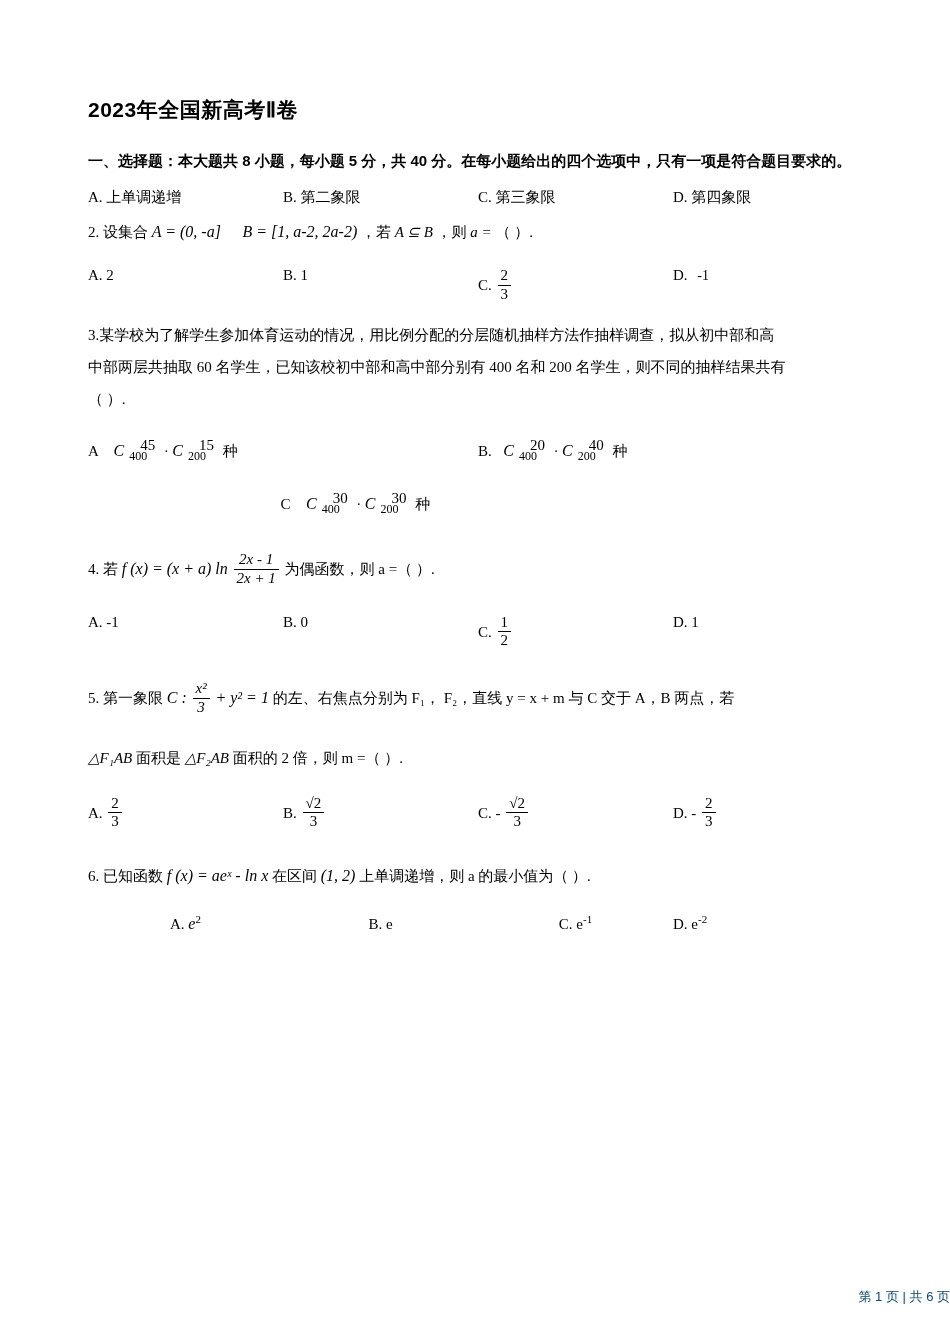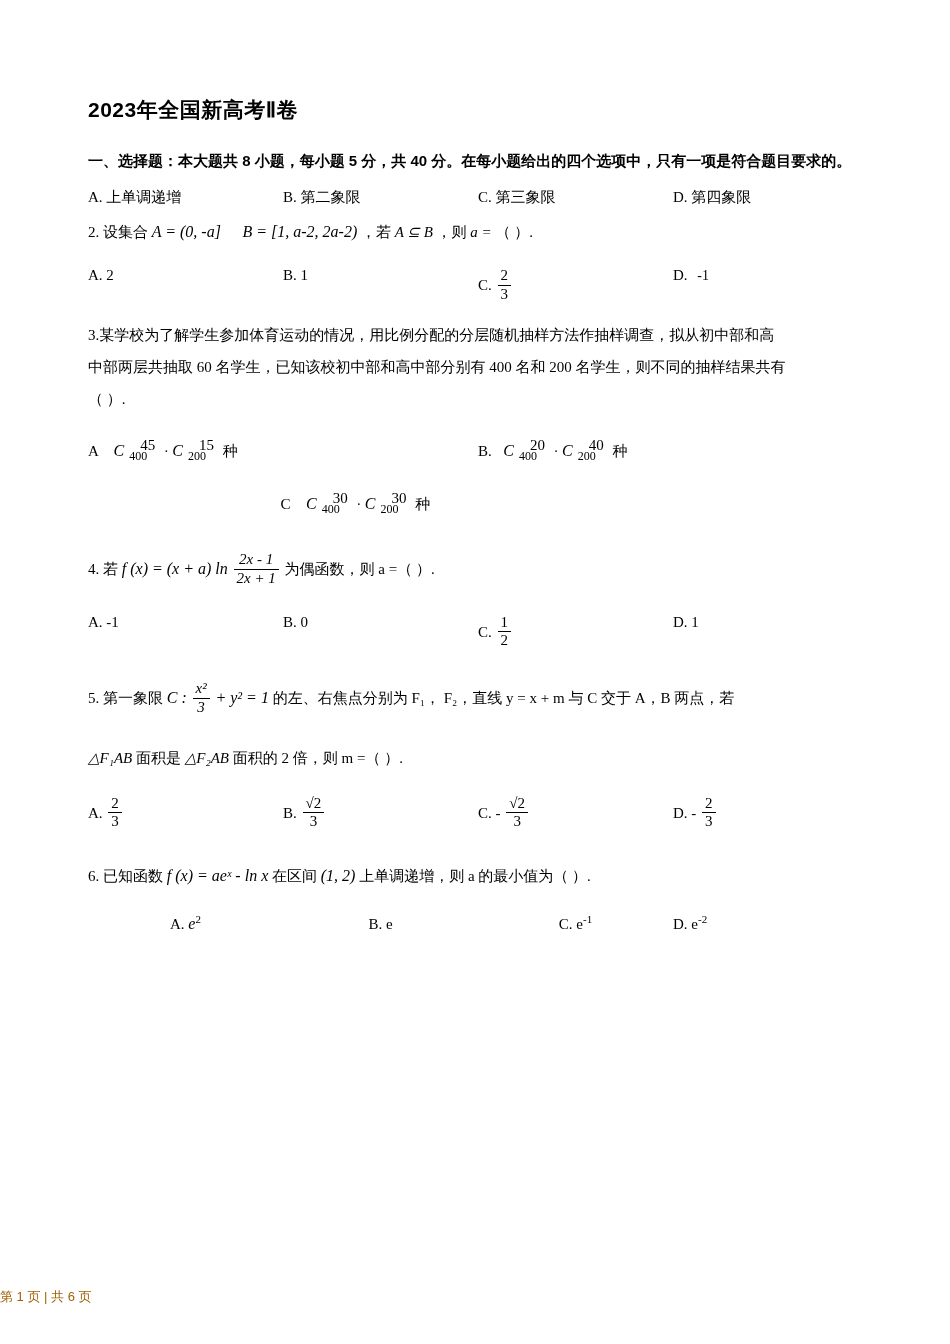--- a/index.html
+++ b/index.html
@@ -88,27 +88,27 @@
     left: -10px;
   }
   .comb-wrap {
     display: inline-block;
     position: relative;
     margin-right: 3px;
   }
   .tri { font-size: 15px; }
   .footer {
     position: absolute;
-    left: 0;
+    left: 16px;
     right: 0;
     bottom: 38px;
-    text-align: left;
+    text-align: right;
     font-size: 13px;
     font-family: "Liberation Sans", sans-serif;
-    color: #a16207;
+    color: #0c4a6e;
   }
   .q3-lines { line-height: 32px; }
   .mathit { font-style: italic; font-family: "Liberation Serif", serif; }
 </style>
 </head>
 <body>
 
 <div class="page">
   <div class="content">
 

